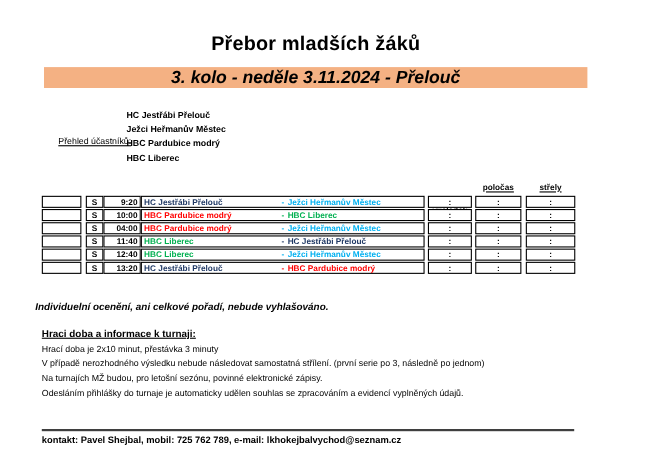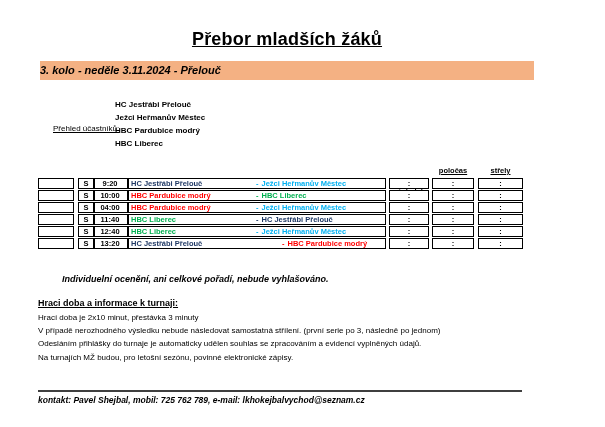--- a/index.html
+++ b/index.html
@@ -3,26 +3,26 @@
 <meta charset="utf-8">
 <style>
   * { margin:0; padding:0; box-sizing:border-box; }
   html,body { background:#fff; }
   .page {
     position:relative; width:605px; height:427px; background:#ffffff;
     font-family:"Liberation Sans", sans-serif; color:#000; overflow:hidden;
   }
   .title {
     position:absolute; top:29px; left:40px; width:494px;
-    text-align:center; font-size:18px; font-weight:bold; letter-spacing:.2px;text-decoration:underline;
+    text-align:center; font-size:18px; font-weight:bold; letter-spacing:.2px;
   }
   .banner {
     position:absolute; top:61px; left:40px; width:494px; height:19px;
-    font-size:11px; font-weight:bold; font-style:italic;
-    line-height:19px;
+    font-size:16px; font-weight:bold; font-style:italic;
+    text-align:center; line-height:19px;
   }
   .p-label {
     position:absolute; top:100px; left:53px;
     font-size:8px; text-decoration:underline;margin-top:24px;
   }
   .p-list { position:absolute; top:100px; left:115px; }
   .p-list .team { font-size:8px; font-weight:bold; height:13px; line-height:10px; }
 
   .col-headers span {
     position:absolute; top:166px; display:block; text-align:center;
@@ -30,44 +30,44 @@
   }
   .ch-0 { left:389px; width:40px;margin-top:21px; }
   .ch-1 { left:432px; width:42px; }
   .ch-2 { left:478px; width:45px; }
 
   .table { position:absolute; top:178px; left:38px; }
   .trow { display:flex; height:11px; margin-bottom:1px; font-size:7.5px; font-weight:bold; }
   .cell { border:1px solid #000; height:11px; line-height:9px; background:#fff; }
   .c-blank { width:36px; margin-right:4px; }
   .c-day   { width:16px; text-align:center; }
-  .c-time  { width:34px; text-align:center; padding-right:2px; }
+  .c-time  { width:34px; text-align:right; padding-right:2px; }
   .c-match { width:258px; display:flex; padding-left:2px; margin-right:3px; }
   .c-match .home { width:125px; overflow:hidden; white-space:nowrap; }
   .c-match .away { white-space:nowrap; }
   .c-match .dash { margin-right:3px; }
   .c-res   { width:40px; margin-right:3px; text-align:center; }
   .c-half  { width:42px; margin-right:4px; text-align:center; }
   .c-shots { width:45px; text-align:center; }
 
   .no-awards {
-    position:absolute; top:274px; left:62px;
+    position:absolute; top:274px; left:32px;
     font-size:9px; font-weight:bold; font-style:italic;
   }
   .info-heading {
     position:absolute; top:298px; left:38px;
     font-size:9px; font-weight:bold; text-decoration:underline;
   }
   .info-lines { position:absolute; top:312px; left:38px; width:540px; }
   .info-lines .line { font-size:8px; height:13.2px; line-height:11px; white-space:nowrap; }
 
   .footer-rule { position:absolute; top:390px; left:38px; width:484px; height:2px; }
   .contact {
     position:absolute; top:395px; left:38px;
-    font-size:8.5px; font-weight:bold;font-style:italic;
+    font-size:8.5px; font-weight:bold;
   }
 </style>
 </head>
 <body>
 
 <div class="page">
 
   <div class="title">Přebor mladších žáků</div>
 
   <div class="banner" style="background: rgb(244, 177, 131);">3. kolo - neděle 3.11.2024 - Přelouč</div>
@@ -146,34 +146,34 @@
     <div class="cell c-res c-score">:</div>
     <div class="cell c-half c-score">:</div>
     <div class="cell c-shots c-score">:</div>
   </div>
       <div class="trow">
     <div class="cell c-blank"></div>
     <div class="cell c-day day">S</div>
     <div class="cell c-time time">13:20</div>
     <div class="cell c-match">
       <span class="home" style="color: rgb(31, 56, 100);">HC Jestřábi Přelouč</span>
-      <span class="away" style="color: rgb(255, 0, 0); margin-left: 26px;"><span class="dash">-</span><span class="aname">HBC Pardubice modrý</span></span>
+      <span class="away" style="color: rgb(255, 0, 0);"><span class="dash">-</span><span class="aname">HBC Pardubice modrý</span></span>
     </div>
     <div class="cell c-res c-score">:</div>
     <div class="cell c-half c-score">:</div>
     <div class="cell c-shots c-score">:</div>
   </div>
     </div>
 
   <div class="no-awards">Individuelní ocenění, ani celkové pořadí, nebude vyhlašováno.</div>
 
   <div class="info-heading">Hraci doba a informace k turnaji:</div>
   <div class="info-lines">
       <div class="line">Hrací doba je 2x10 minut, přestávka 3 minuty</div>
       <div class="line">V případě nerozhodného výsledku nebude následovat samostatná střílení. (první serie po 3, následně po jednom)</div>
+      <div class="line">Na turnajích MŽ budou, pro letošní sezónu, povinné elektronické zápisy.</div>
       <div class="line">Odesláním přihlášky do turnaje je automaticky udělen souhlas se zpracováním a evidencí vyplněných údajů.</div>
-      <div class="line">Na turnajích MŽ budou, pro letošní sezónu, povinné elektronické zápisy.</div>
     </div>
 
   <div class="footer-rule" style="background: rgb(63, 63, 63);"></div>
   <div class="contact">kontakt: Pavel Shejbal, mobil: 725 762 789, e-mail: lkhokejbalvychod@seznam.cz</div>
 
 </div>
 
 </body></html>

